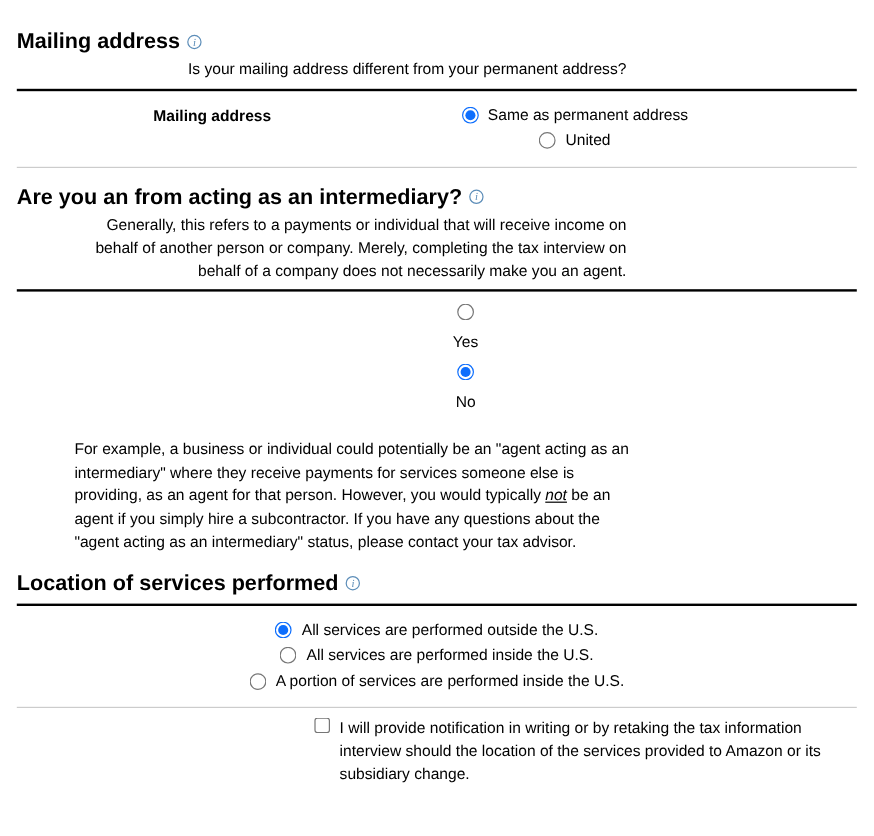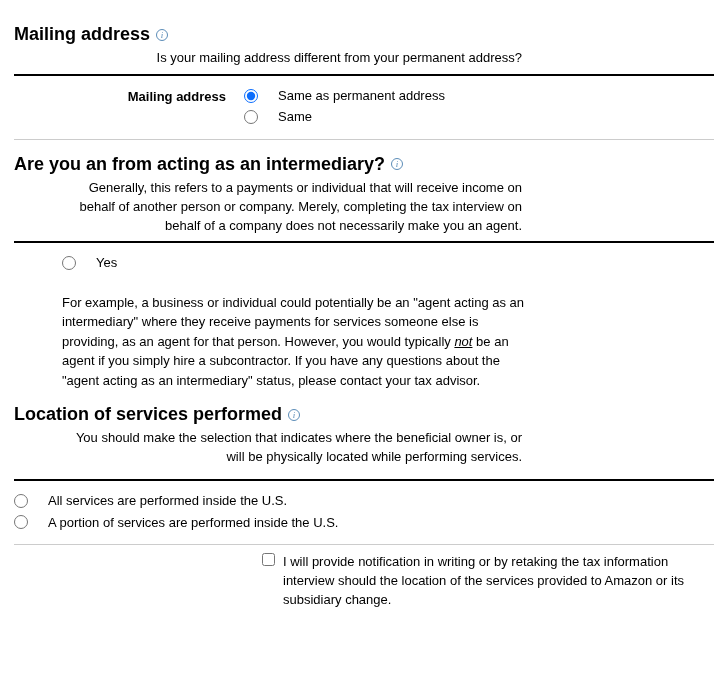--- a/index.html
+++ b/index.html
@@ -62,25 +62,26 @@
     padding-right: 18px;
     padding-top: 2px;
     line-height: 1.35;
   }
   .form-control {
     flex: 1;
   }
   .radio-item {
     display: flex;
     align-items: center;
-    gap: 20px;
+    gap: 8px;
     margin-bottom: 2px;
     line-height: 1.5;
+    justify-content: center;
   }
-  .radio-vert .radio-item { margin-bottom: 8px; }
+  .radio-vert .radio-item { margin-bottom: 8px; flex-direction: column; }
   .radio-vert { padding-left: 48px; }
   input[type="radio"] {
     accent-color: #0d6efd;
     width: 14px;
     height: 14px;
     margin: 0;
   }
   input[type="checkbox"] {
     width: 13px;
     height: 13px;
@@ -115,52 +116,59 @@
 <hr class="divider-thick">
 <div class="form-row">
   <div class="form-label">Mailing address</div>
   <div class="form-control">
     <label class="radio-item">
       <input type="radio" name="mailing" checked="" style="">
       <span>Same as permanent address</span>
     </label>
     <label class="radio-item">
       <input type="radio" name="mailing" style="">
-      <span>Same</span>
+      <span>United</span>
     </label>
   </div>
 </div>
 <hr class="divider-thin">
 
 <h2>
   <span>Are you an from acting as an intermediary?</span>
   <span class="info-icon">i</span>
 </h2>
 <div class="desc">Generally, this refers to a payments or individual that will receive income on behalf of another person or company. Merely, completing the tax interview on behalf of a company does not necessarily make you an agent.</div>
 <hr class="divider-thick">
 <div class="radio-vert">
   <label class="radio-item">
     <input type="radio" name="agent" style="">
     <span>Yes</span>
   </label>
+  <label class="radio-item">
+    <input type="radio" name="agent" checked="" style="">
+    <span>No</span>
+  </label>
 </div>
 <div class="para-block">
   <span>For example, a business or individual could potentially be an "agent acting as an intermediary" where they receive payments for services someone else is providing, as an agent for that person. However, you would typically </span><span class="underline">not</span><span> be an agent if you simply hire a subcontractor. If you have any questions about the "agent acting as an intermediary" status, please contact your tax advisor.</span>
 </div>
 
 <h2>
   <span>Location of services performed</span>
   <span class="info-icon">i</span>
 </h2>
 <div class="desc">
-  <p>You should make the selection that indicates where the beneficial owner is, or will be physically located while performing services.</p>
 </div>
 <hr class="divider-thick">
 <div class="form-row">
   <div class="form-control">
+    <label class="radio-item">
+      <input type="radio" name="location" checked="" style="">
+      <span>All services are performed outside the U.S.</span>
+    </label>
     <label class="radio-item">
       <input type="radio" name="location" style="">
       <span>All services are performed inside the U.S.</span>
     </label>
     <label class="radio-item">
       <input type="radio" name="location" style="">
       <span>A portion of services are performed inside the U.S.</span>
     </label>
   </div>
 </div>

